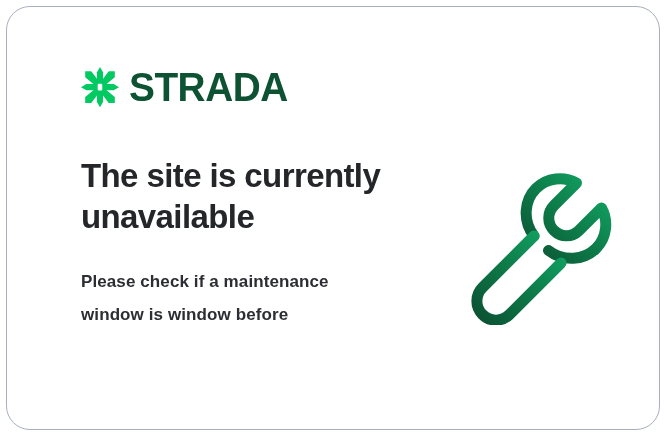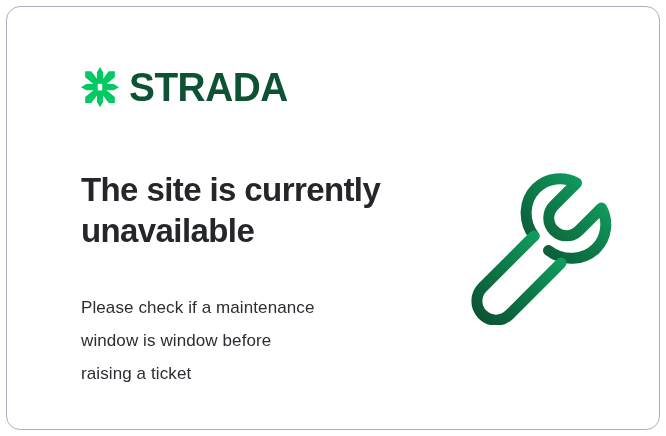--- a/index.html
+++ b/index.html
@@ -25,21 +25,21 @@
   }
   .card {
     position: absolute;
     left: 6px;
     top: 6px;
     width: 654px;
     height: 424px;
     box-sizing: border-box;
     background: #ffffff;
     border: 1px solid #a9b0bd;
-    border-radius: 14px;
+    border-radius: 24px;
     overflow: hidden;
   }
 
   
   .content {
     position: absolute;
     left: 74px;
     top: 56px;
     width: 360px;
   }
@@ -64,36 +64,36 @@
     letter-spacing: -0.5px;
     line-height: 1;
     color: #0d5233;
     white-space: nowrap;
     transform: scaleX(0.97);
     transform-origin: left center;
   }
 
   
   .headline {
-    margin-top: 59px;
+    margin-top: 45px;
     font-family: "Liberation Sans", sans-serif;
     font-size: 33px;
     font-weight: 700;
     line-height: 1.24;
     letter-spacing: -0.6px;
     color: #24262a;
     width: 330px;
   }
 
   
   .body-copy {
-    margin-top: 39px;
+    margin-top: 27px;
     font-family: "Liberation Sans", sans-serif;
     font-size: 17px;
-    font-weight: 400;
+    font-weight: 700;
     line-height: 1.95;
     letter-spacing: 0.1px;
     color: #2c2e33;
     width: 300px;
   }
   .body-copy .line {
     display: block;
     white-space: nowrap;
   }
 
@@ -143,21 +143,20 @@
           </svg>
         </span>
         <span class="brand-word">STRADA</span>
       </div>
 
       <h1 class="headline">The site is currently unavailable</h1>
 
       <div class="body-copy">
         <span class="line">Please check if a maintenance</span>
         <span class="line">window is window before</span>
-        <span class="line">raising a ticket</span>
       </div>
 
     </div>
 
     <div class="illustration">
       <svg viewBox="0 0 162 170" xmlns="http://www.w3.org/2000/svg" aria-hidden="true">
         <defs>
           <linearGradient id="wrenchGrad" x1="0" y1="1" x2="1" y2="0">
             <stop offset="0%" stop-color="#0b5133"></stop>
             <stop offset="48%" stop-color="#0d7a48"></stop>

